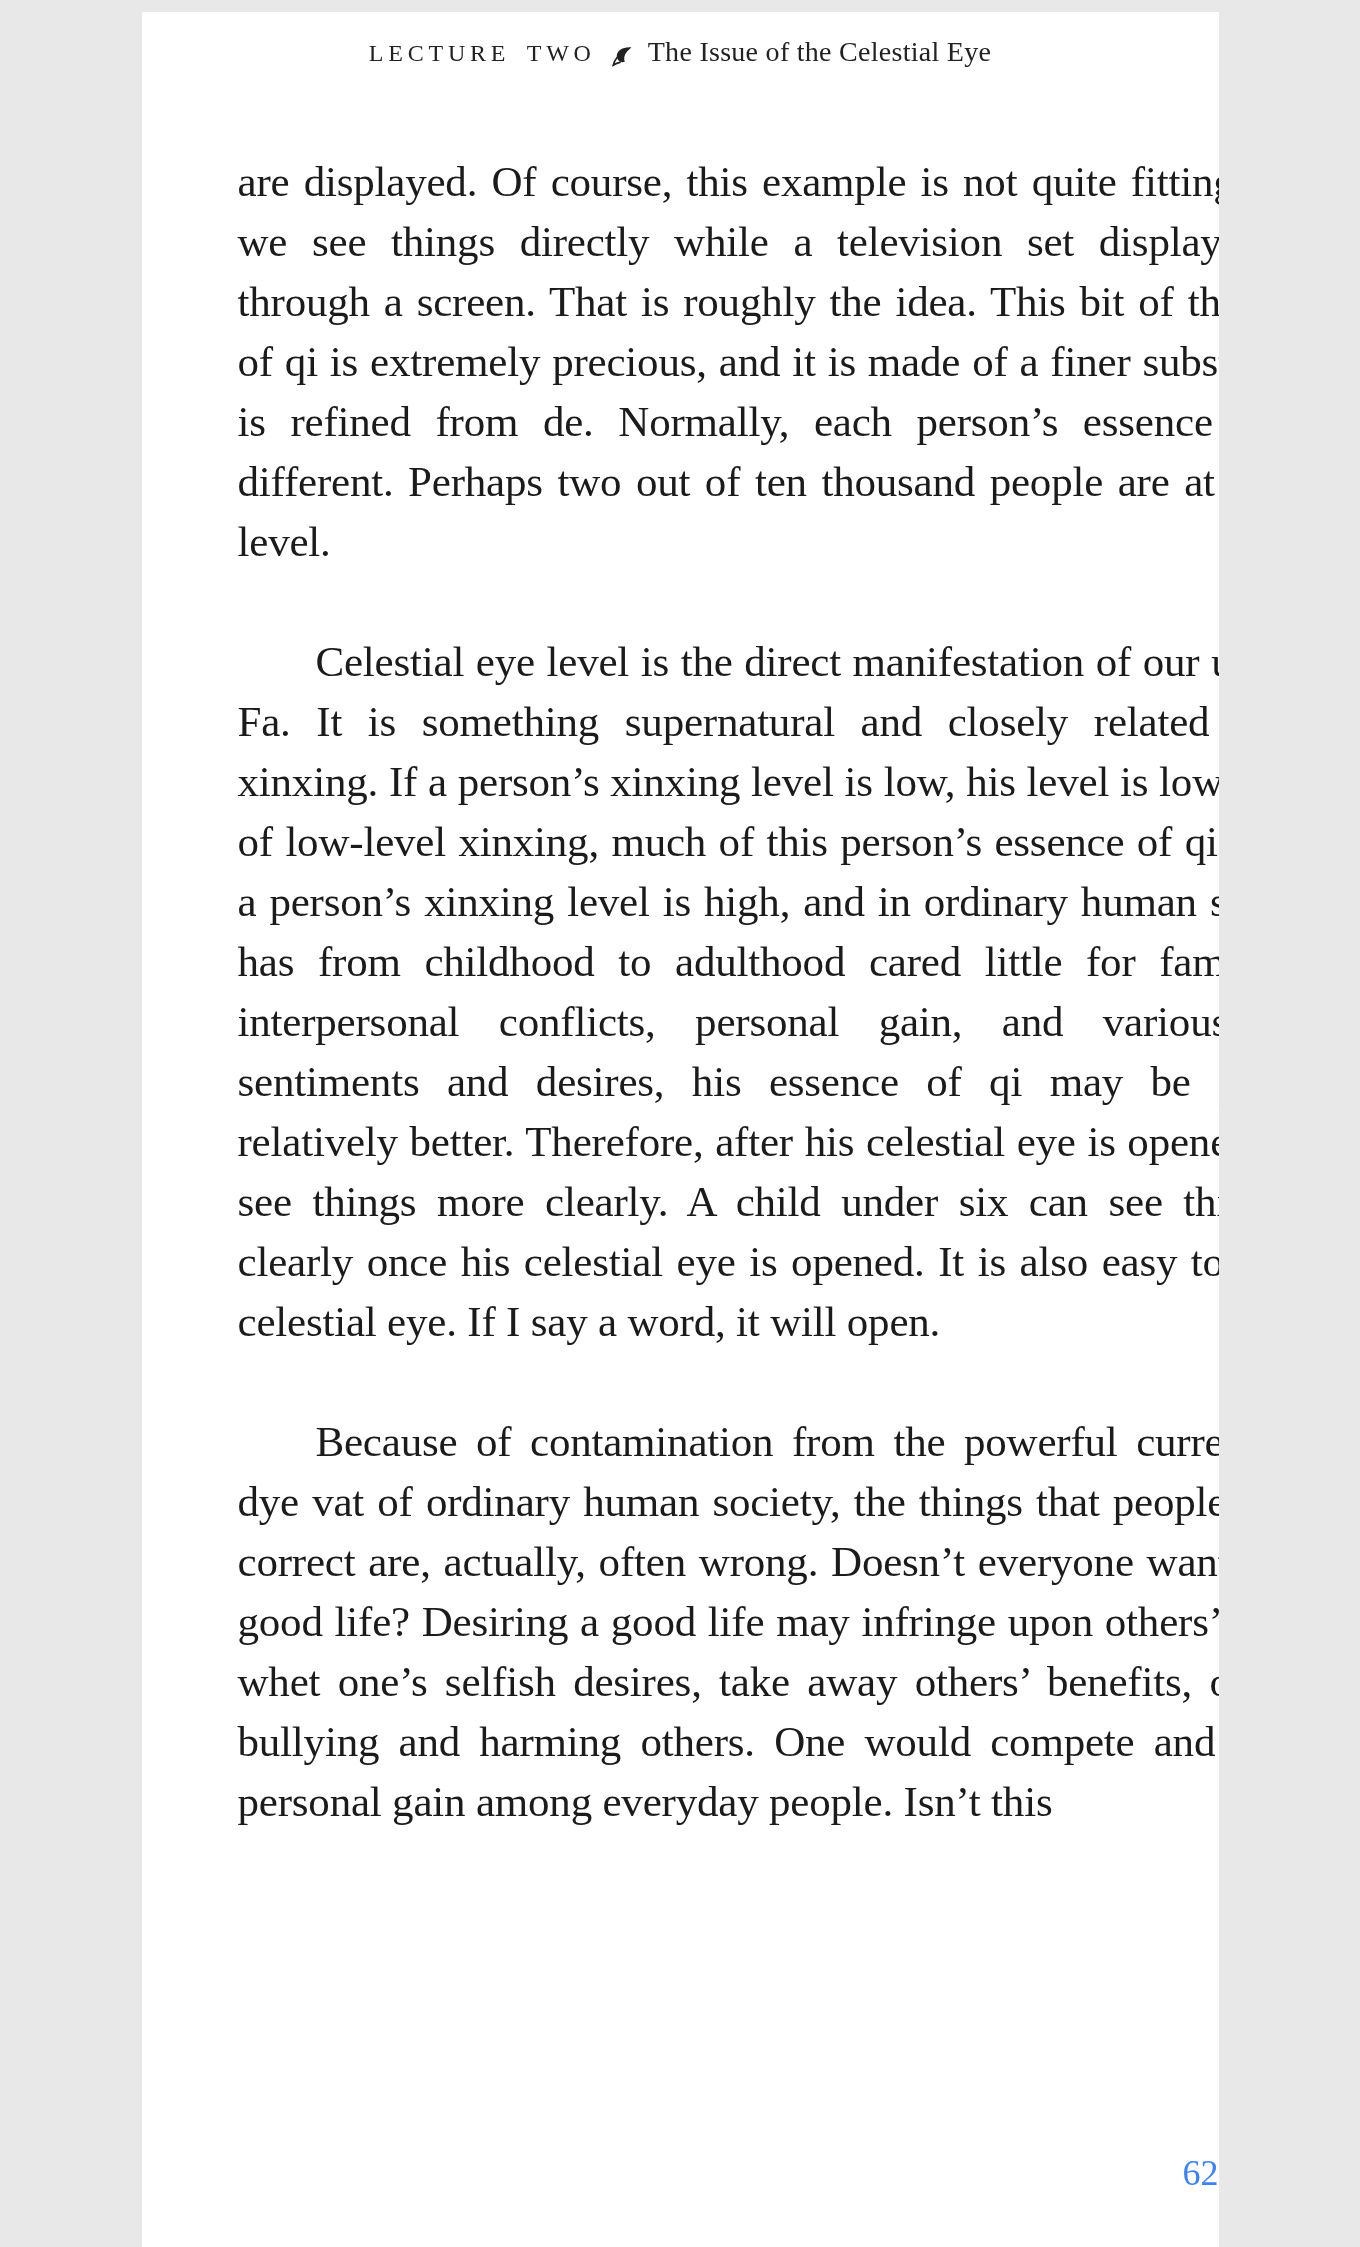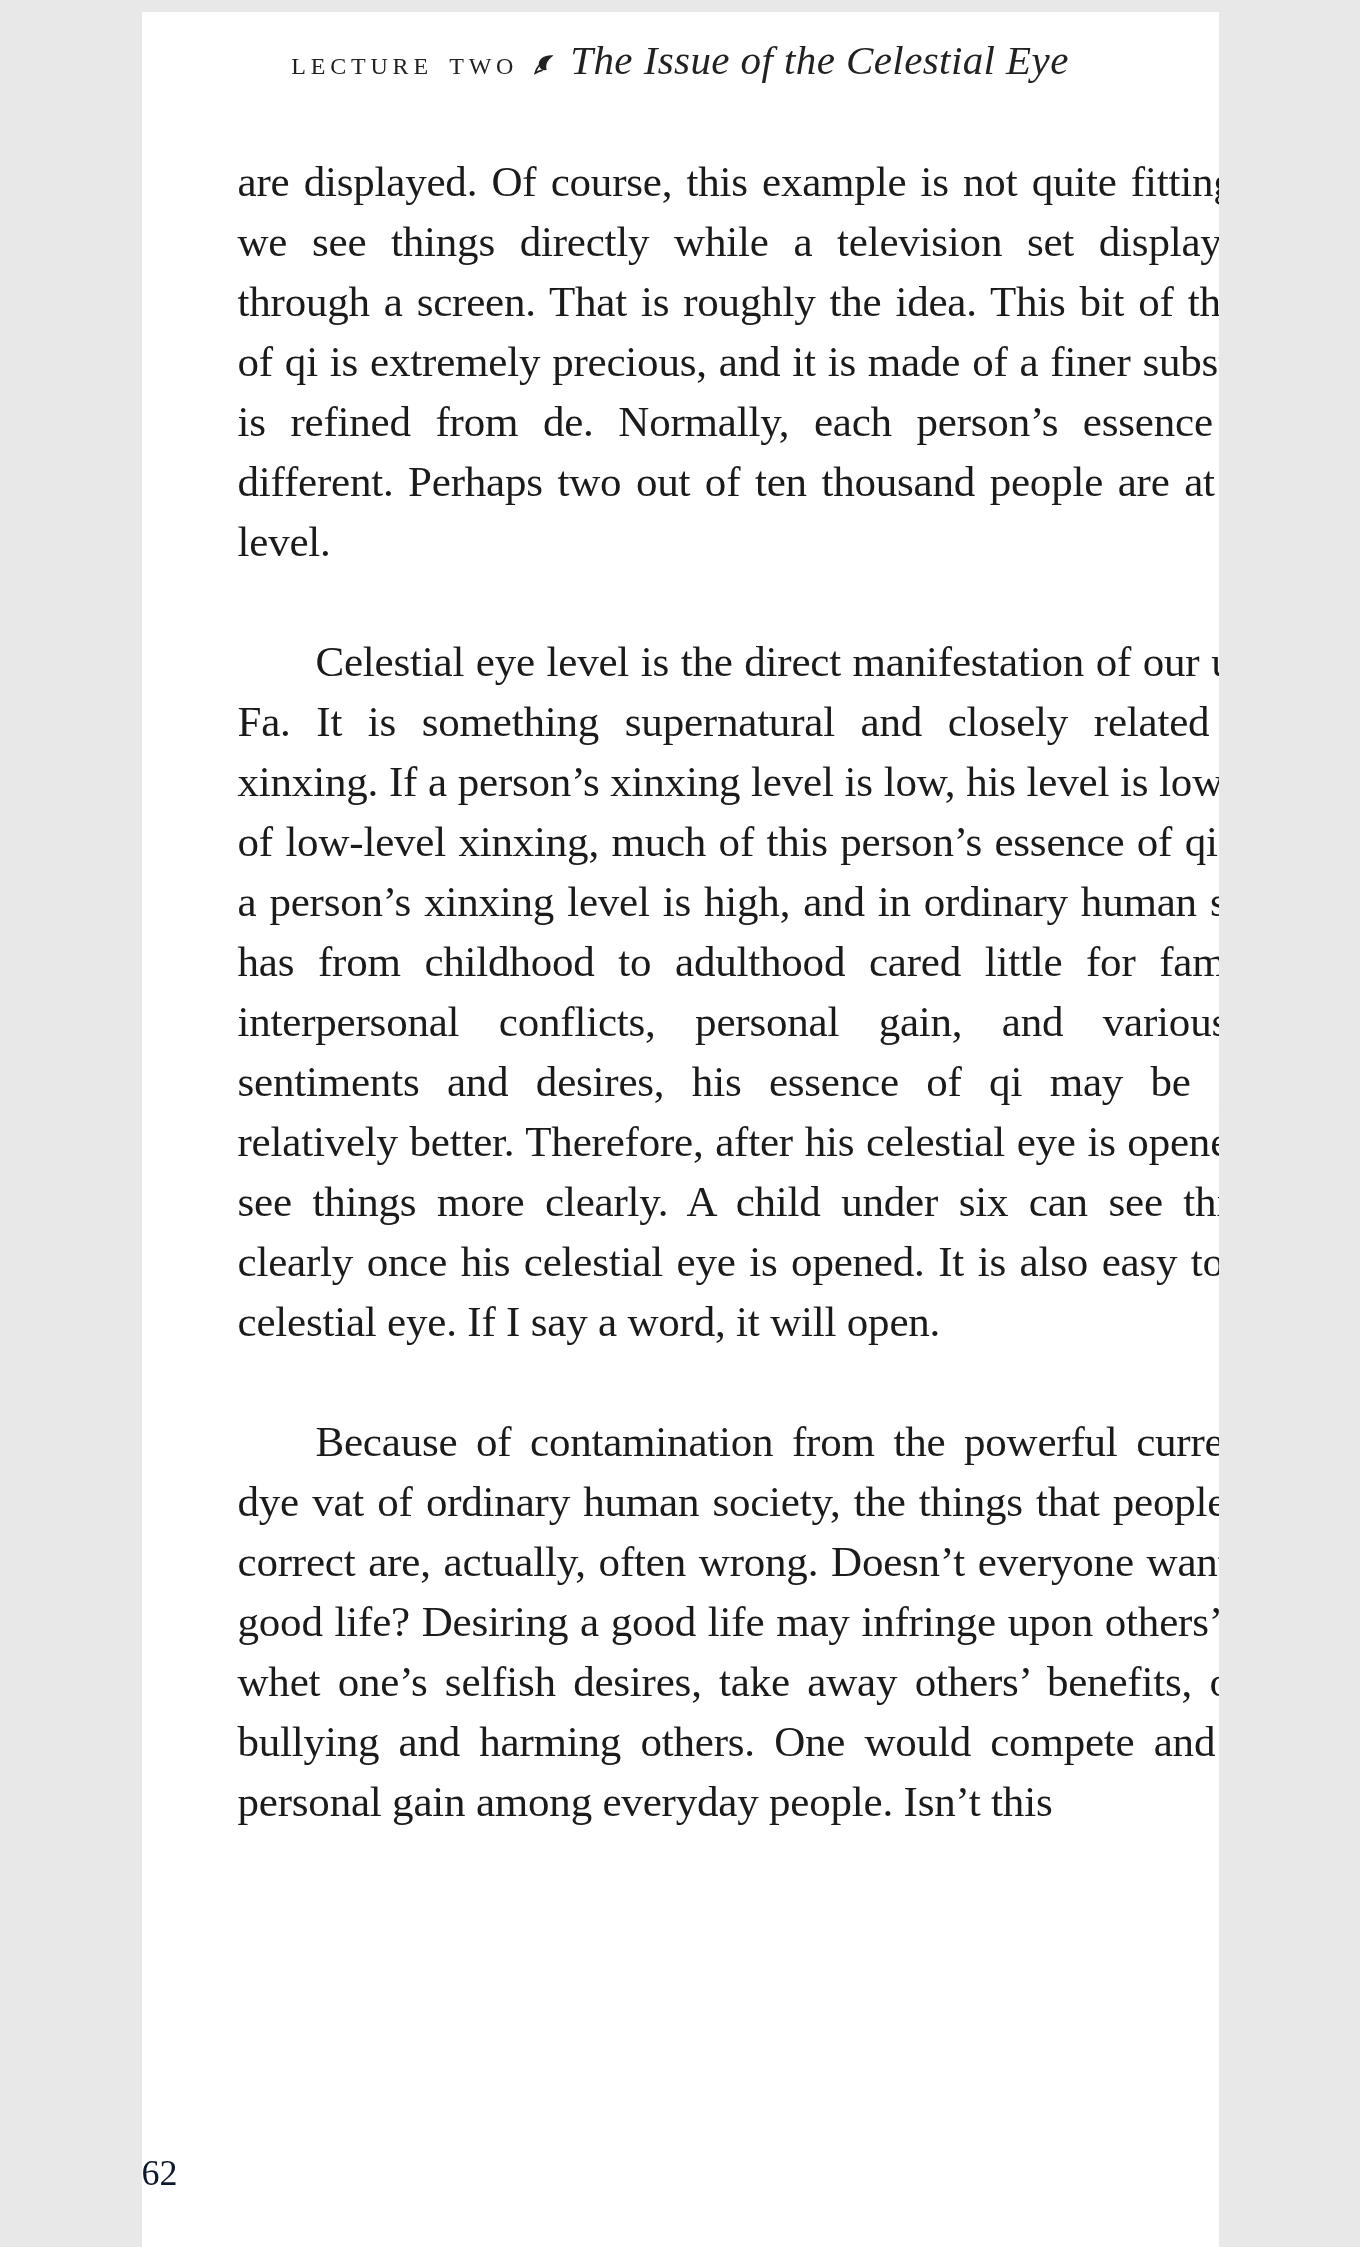--- a/index.html
+++ b/index.html
@@ -36,22 +36,21 @@
   }
   .ornament {
     position: relative;
     width: 24px;
     height: 24px;
     align-self: center;
     transform: translateY(4px);
   }
   .ornament svg { display: block; }
   .chapter-title {
-    font-size: 41px;
-    font-style: italic;
+    font-size: 28px;
     letter-spacing: 0.01em;
     color: #222222;
   }
   .body-text {
     position: absolute;
     top: 140px;
     left: 96px;
     width: 1146px;
   }
   .body-text p {
@@ -65,23 +64,23 @@
   }
   .body-text p.indented {
     margin-top: 60px;
     text-indent: 78px;
   }
   .folio {
     position: absolute;
     top: 2140px;
     left: 0;
     width: 100%;
-    text-align: left;
+    text-align: right;
     font-size: 36px;
-    color: #0f172a;
+    color: #3b82f6;
     font-variant-numeric: oldstyle-nums;
   }
 </style>
 </head>
 <body>
 
 <div class="page">
 
   <div class="running-header">
     <span class="lecture-label">LECTURE TWO</span>

